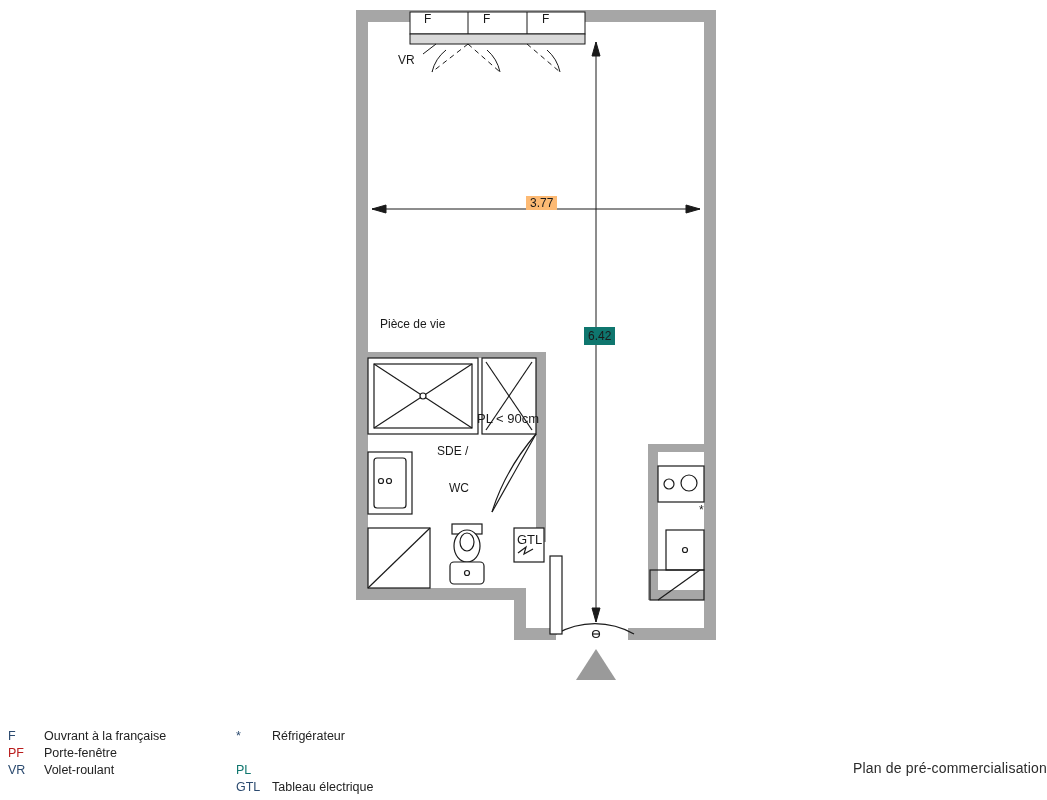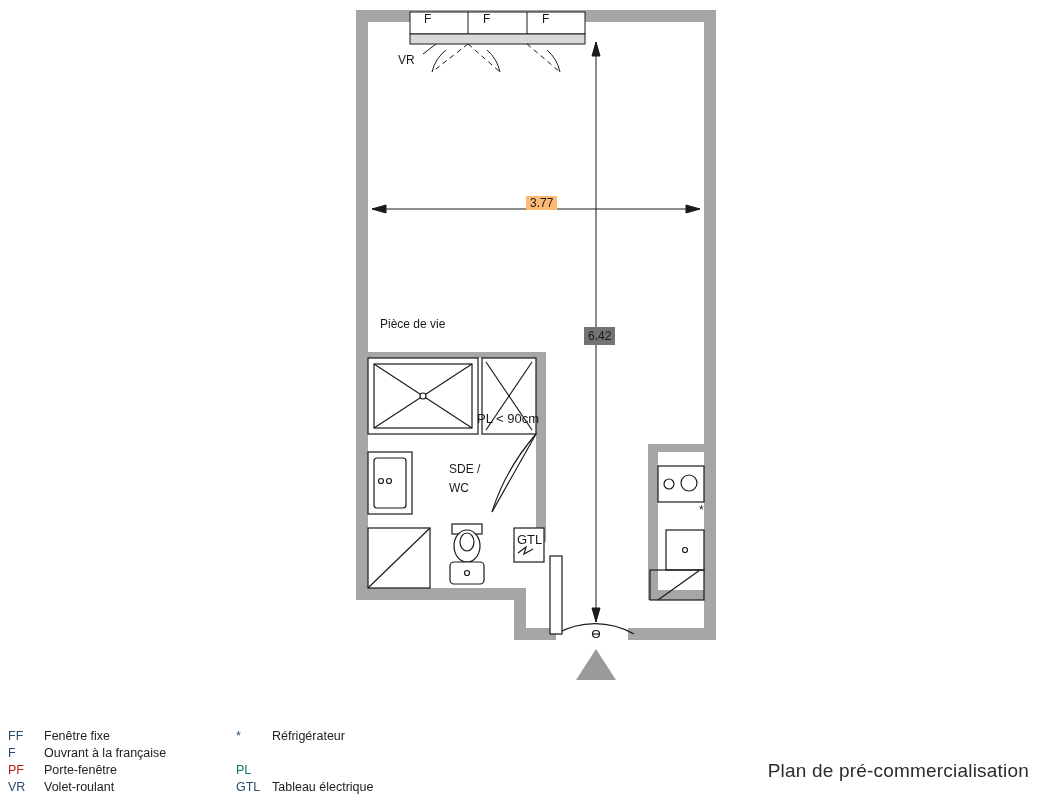--- a/index.html
+++ b/index.html
@@ -52,23 +52,23 @@
     width: 36px;
     flex: 0 0 36px;
     color: #222;
   }
   .legend-def {
     flex: 1 1 auto;
     color: #222;
   }
   .plan-caption {
     position: absolute;
-    right: 18px;
+    right: 0;
     top: 760px;
-    font-size: 19px;
+    font-size: 14px;
     color: #2b2b2b;
     letter-spacing: 0.2px;
     text-align: right;
   }
   
   .plan-label {
     position: absolute;
     font-size: 12px;
     color: #1a1a1a;
     white-space: nowrap;
@@ -215,36 +215,32 @@
   <div class="plan-label" style="left:424px; top:12px;">F</div>
   <div class="plan-label" style="left:483px; top:12px;">F</div>
   <div class="plan-label" style="left:542px; top:12px;">F</div>
 
   <div class="plan-label" style="left:398px; top:53px;">VR</div>
 
   <div class="plan-label" style="left:380px; top:317px;">Pièce de vie</div>
 
   <div class="plan-label small" style="left:477px; top:411px;">PL &lt; 90cm</div>
 
-  <div class="plan-label center" style="left:437px; top:462px;margin-left:12px;">SDE /</div>
+  <div class="plan-label center" style="left:437px; top:444px;">SDE /</div>
   <div class="plan-label center" style="left:449px; top:481px;">WC</div>
 
   <div class="plan-label small" style="left:517px; top:532px;">GTL</div>
 
   <div class="plan-label" style="left:699px; top:503px;">*</div>
 
   <div class="plan-label" style="left:526px; top:196px; background:#fdba74; padding:0 4px;">3.77</div>
-  <div class="plan-label" style="left:584px; top:327px; background:#737373; padding:2px 4px;">6.42</div>
+  <div class="plan-label" style="left:584px; top:327px; background:#0f766e; padding:2px 4px;">6.42</div>
 
   <div class="legend">
     <div class="legend-col left">
-      <div class="legend-row">
-        <span class="legend-abbr" style="color:#2b4a6f">FF</span>
-        <span class="legend-def">Fenêtre fixe</span>
-      </div>
       <div class="legend-row">
         <span class="legend-abbr" style="color:#2b4a6f">F</span>
         <span class="legend-def">Ouvrant à la française</span>
       </div>
       <div class="legend-row">
         <span class="legend-abbr" style="color:#b91c1c">PF</span>
         <span class="legend-def">Porte-fenêtre</span>
       </div>
       <div class="legend-row">
         <span class="legend-abbr" style="color:#2b4a6f">VR</span>

